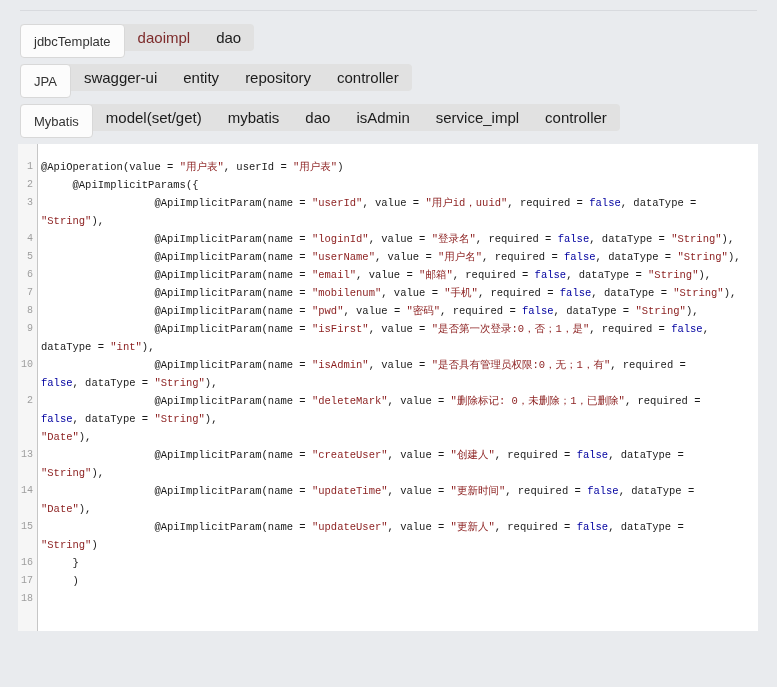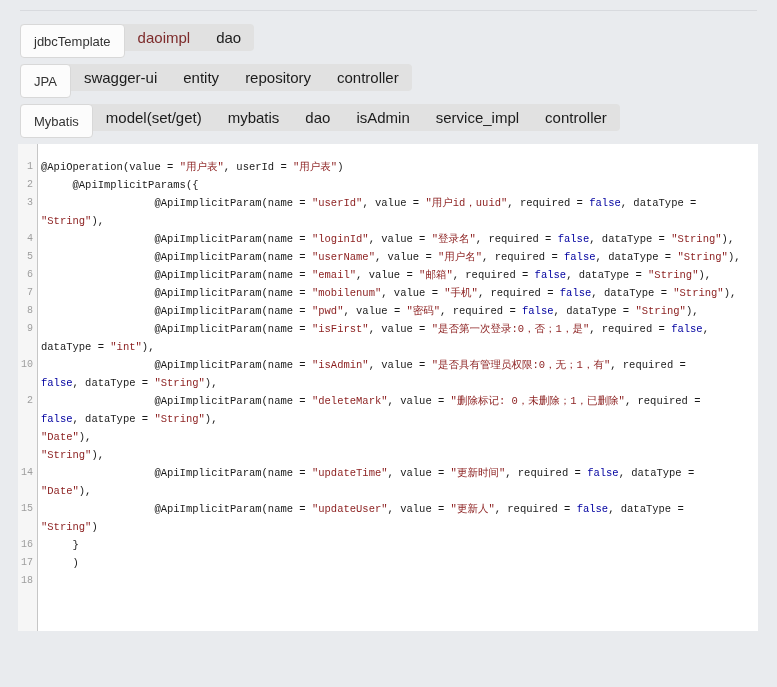--- a/index.html
+++ b/index.html
@@ -95,20 +95,21 @@
       <div class="crow"><span class="ln">6</span><span class="cl"><span class="seg-p">                  @ApiImplicitParam(name = </span><span class="seg-s">"email"</span><span class="seg-p">, value = </span><span class="seg-s">"邮箱"</span><span class="seg-p">, required = </span><span class="seg-k">false</span><span class="seg-p">, dataType = </span><span class="seg-s">"String"</span><span class="seg-p">),</span></span></div>
       <div class="crow"><span class="ln">7</span><span class="cl"><span class="seg-p">                  @ApiImplicitParam(name = </span><span class="seg-s">"mobilenum"</span><span class="seg-p">, value = </span><span class="seg-s">"手机"</span><span class="seg-p">, required = </span><span class="seg-k">false</span><span class="seg-p">, dataType = </span><span class="seg-s">"String"</span><span class="seg-p">),</span></span></div>
       <div class="crow"><span class="ln">8</span><span class="cl"><span class="seg-p">                  @ApiImplicitParam(name = </span><span class="seg-s">"pwd"</span><span class="seg-p">, value = </span><span class="seg-s">"密码"</span><span class="seg-p">, required = </span><span class="seg-k">false</span><span class="seg-p">, dataType = </span><span class="seg-s">"String"</span><span class="seg-p">),</span></span></div>
       <div class="crow"><span class="ln">9</span><span class="cl"><span class="seg-p">                  @ApiImplicitParam(name = </span><span class="seg-s">"isFirst"</span><span class="seg-p">, value = </span><span class="seg-s">"是否第一次登录:0，否；1，是"</span><span class="seg-p">, required = </span><span class="seg-k">false</span><span class="seg-p">,</span></span></div>
       <div class="crow"><span class="ln"></span><span class="cl"><span class="seg-p">dataType = </span><span class="seg-s">"int"</span><span class="seg-p">),</span></span></div>
       <div class="crow"><span class="ln">10</span><span class="cl"><span class="seg-p">                  @ApiImplicitParam(name = </span><span class="seg-s">"isAdmin"</span><span class="seg-p">, value = </span><span class="seg-s">"是否具有管理员权限:0，无；1，有"</span><span class="seg-p">, required =</span></span></div>
       <div class="crow"><span class="ln"></span><span class="cl"><span class="seg-k">false</span><span class="seg-p">, dataType = </span><span class="seg-s">"String"</span><span class="seg-p">),</span></span></div>
       <div class="crow"><span class="ln">2</span><span class="cl"><span class="seg-p">                  @ApiImplicitParam(name = </span><span class="seg-s">"deleteMark"</span><span class="seg-p">, value = </span><span class="seg-s">"删除标记: 0，未删除；1，已删除"</span><span class="seg-p">, required =</span></span></div>
       <div class="crow"><span class="ln"></span><span class="cl"><span class="seg-k">false</span><span class="seg-p">, dataType = </span><span class="seg-s">"String"</span><span class="seg-p">),</span></span></div>
       <div class="crow"><span class="ln"></span><span class="cl"><span class="seg-s">"Date"</span><span class="seg-p">),</span></span></div>
+      <div class="crow"><span class="ln">13</span><span class="cl"><span class="seg-p">                  @ApiImplicitParam(name = </span><span class="seg-s">"createUser"</span><span class="seg-p">, value = </span><span class="seg-s">"创建人"</span><span class="seg-p">, required = </span><span class="seg-k">false</span><span class="seg-p">, dataType =</span></span></div>
       <div class="crow"><span class="ln"></span><span class="cl"><span class="seg-s">"String"</span><span class="seg-p">),</span></span></div>
       <div class="crow"><span class="ln">14</span><span class="cl"><span class="seg-p">                  @ApiImplicitParam(name = </span><span class="seg-s">"updateTime"</span><span class="seg-p">, value = </span><span class="seg-s">"更新时间"</span><span class="seg-p">, required = </span><span class="seg-k">false</span><span class="seg-p">, dataType =</span></span></div>
       <div class="crow"><span class="ln"></span><span class="cl"><span class="seg-s">"Date"</span><span class="seg-p">),</span></span></div>
       <div class="crow"><span class="ln">15</span><span class="cl"><span class="seg-p">                  @ApiImplicitParam(name = </span><span class="seg-s">"updateUser"</span><span class="seg-p">, value = </span><span class="seg-s">"更新人"</span><span class="seg-p">, required = </span><span class="seg-k">false</span><span class="seg-p">, dataType =</span></span></div>
       <div class="crow"><span class="ln"></span><span class="cl"><span class="seg-s">"String"</span><span class="seg-p">)</span></span></div>
       <div class="crow"><span class="ln">16</span><span class="cl"><span class="seg-p">     }</span></span></div>
       <div class="crow"><span class="ln">17</span><span class="cl"><span class="seg-p">     )</span></span></div>
       <div class="crow"><span class="ln">18</span><span class="cl"></span></div>
     </div>
 </div>

